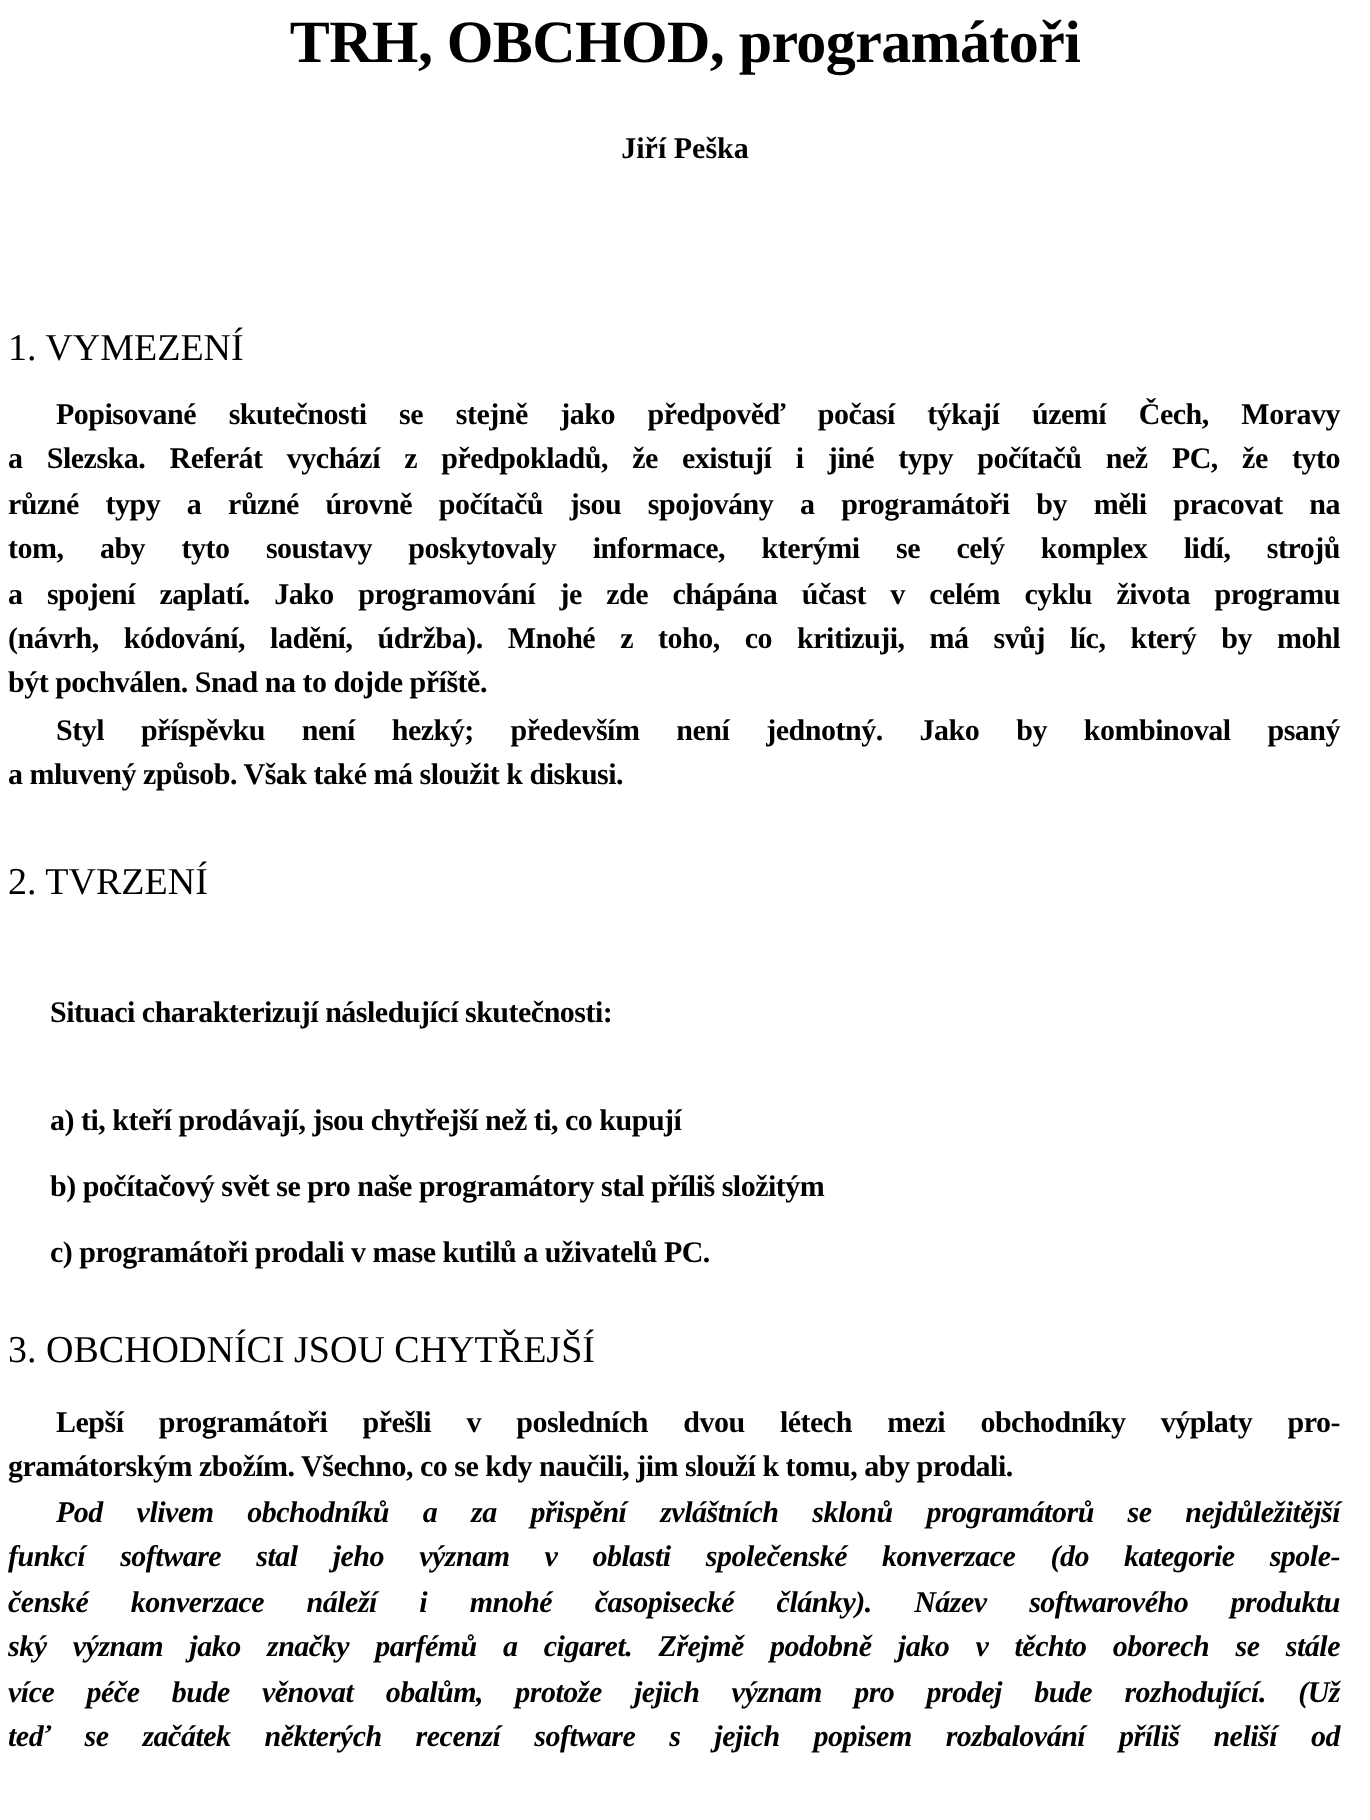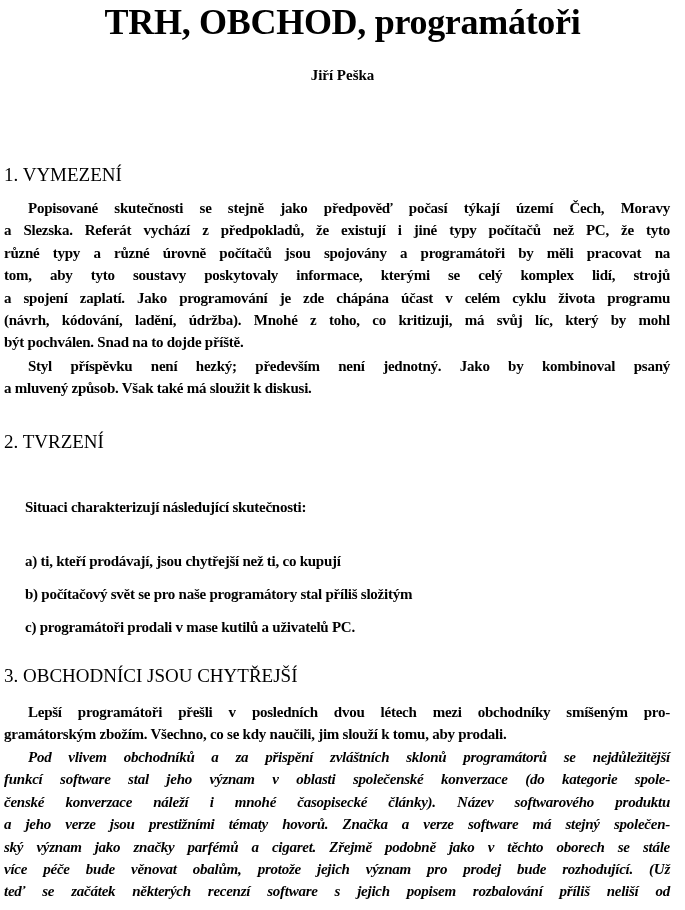--- a/index.html
+++ b/index.html
@@ -3,21 +3,21 @@
 <meta charset="utf-8">
 <style>
   html, body { margin: 0; padding: 0; background: #ffffff; }
   body {
     width: 685px; height: 910px; overflow: hidden; position: relative;
     font-family: "Liberation Serif", serif; color: #000;
   }
   .page { position: absolute; left: 0; top: 0; width: 685px; height: 910px; }
   .title {
     position: absolute; top: 6px; left: 0; width: 685px; text-align: center;
-    font-size: 36px; font-weight: bold; letter-spacing: -0.3px; line-height: 32px;
+    font-size: 30px; font-weight: bold; letter-spacing: -0.3px; line-height: 32px;
   }
   .author {
     position: absolute; top: 66px; left: 0; width: 685px; text-align: center;
     font-size: 15px; font-weight: bold; line-height: 18px;
   }
   .h {
     position: absolute; left: 4px; font-size: 19px; font-weight: normal; line-height: 22px;
   }
   .p {
     position: absolute; left: 4px; width: 666px; font-size: 15px; font-weight: bold;
@@ -50,25 +50,24 @@
   </div>
 
   <div class="h" style="top:431px;">2. TVRZENÍ</div>
   <div class="item" style="top:497px;">Situaci charakterizují následující skutečnosti:</div>
   <div class="item" style="top:551px;">a) ti, kteří prodávají, jsou chytřejší než ti, co kupují</div>
   <div class="item" style="top:584px;">b) počítačový svět se pro naše programátory stal příliš složitým</div>
   <div class="item" style="top:617px;">c) programátoři prodali v mase kutilů a uživatelů PC.</div>
 
   <div class="h" style="top:665px;">3. OBCHODNÍCI JSOU CHYTŘEJŠÍ</div>
   <div class="p" style="top:701px;">
-    <span class="ln" style="padding-left:24px; width:642px;">Lepší programátoři přešli v posledních dvou létech mezi obchodníky smíšeným pro-</span>
+    <span class="ln" style="padding-left:24px; width:642px;">Lepší programátoři přešli v posledních dvou létech mezi obchodníky výplaty pro-</span>
     <span class="ln last">gramátorským zbožím. Všechno, co se kdy naučili, jim slouží k tomu, aby prodali.</span>
   </div>
   <div class="p" style="top:746px;font-style:italic;">
     <span class="ln" style="padding-left:24px; width:642px;">Pod vlivem obchodníků a za přispění zvláštních sklonů programátorů se nejdůležitější</span>
     <span class="ln">funkcí software stal jeho význam v oblasti společenské konverzace (do kategorie spole-</span>
     <span class="ln">čenské konverzace náleží i mnohé časopisecké články). Název softwarového produktu</span>
-    <span class="ln">a jeho verze jsou prestižními tématy hovorů. Značka a verze software má stejný společen-</span>
     <span class="ln">ský význam jako značky parfémů a cigaret. Zřejmě podobně jako v těchto oborech se stále</span>
     <span class="ln">více péče bude věnovat obalům, protože jejich význam pro prodej bude rozhodující. (Už</span>
     <span class="ln">teď se začátek některých recenzí software s jejich popisem rozbalování příliš neliší od</span>
   </div>
 </div>
 
 </body></html>

